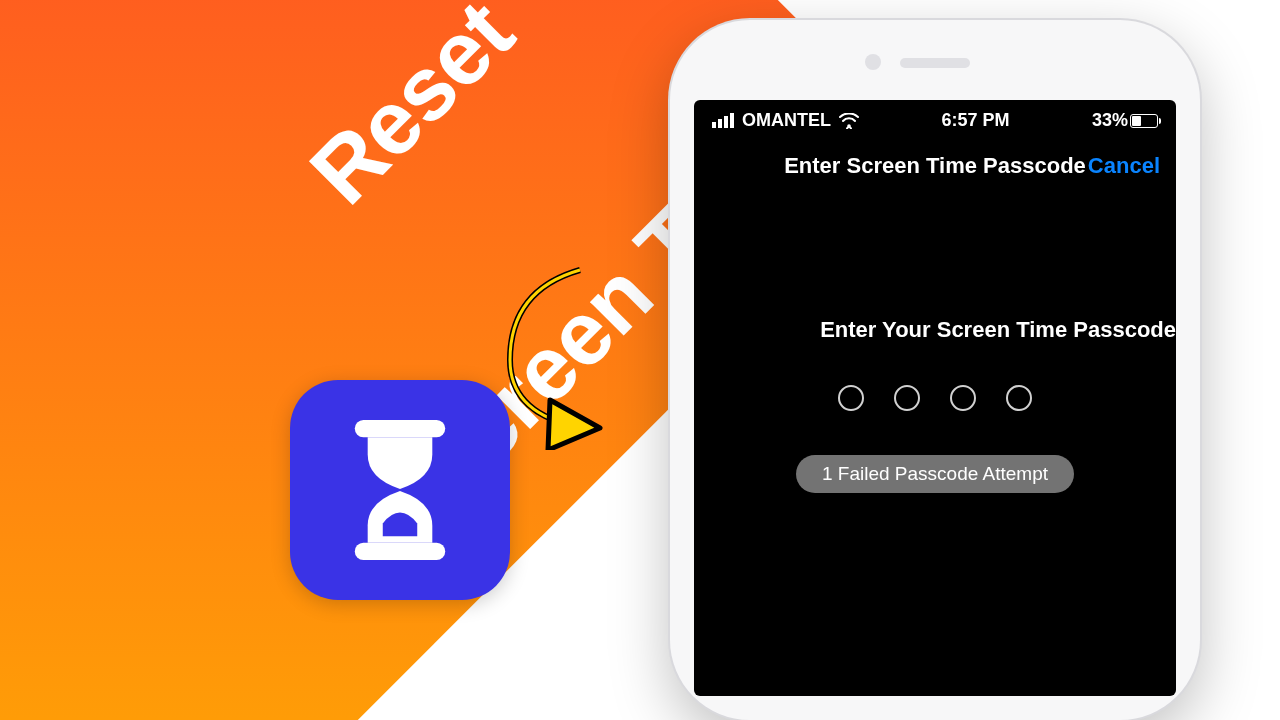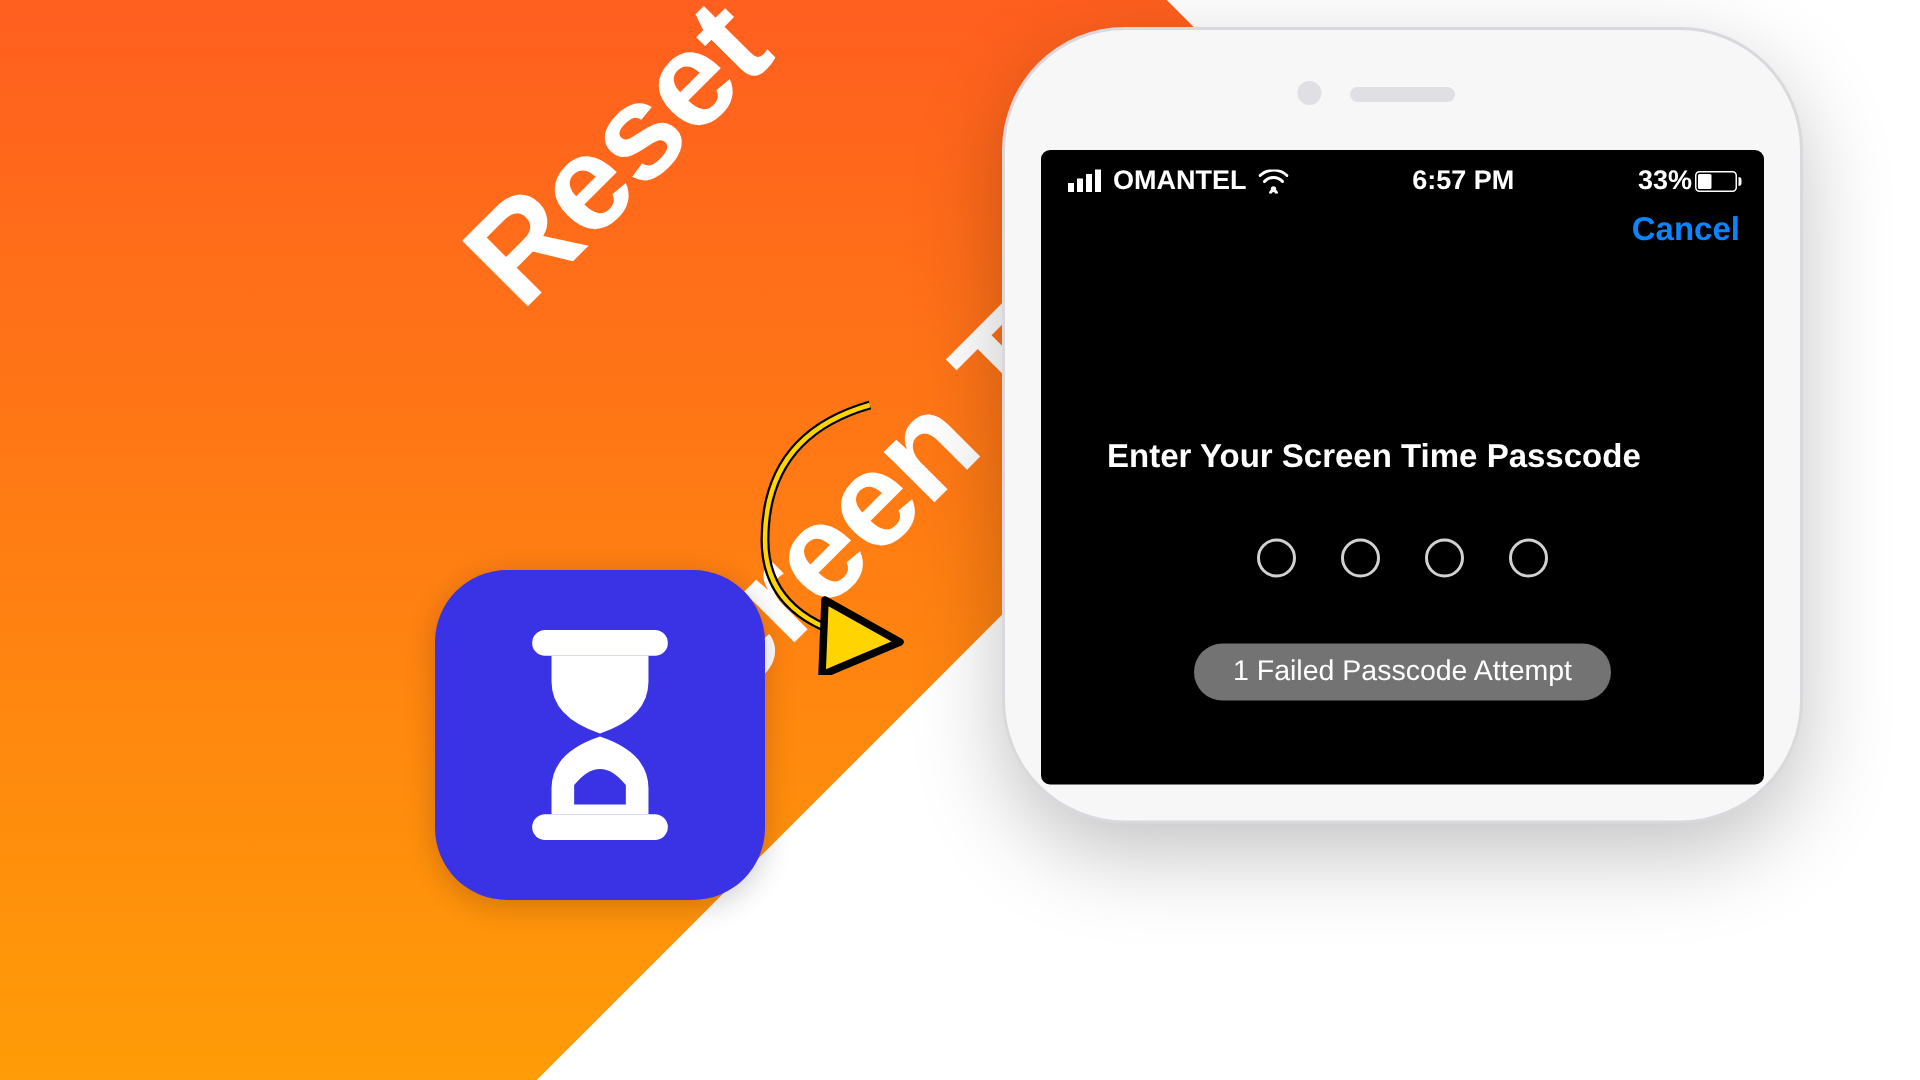--- a/index.html
+++ b/index.html
@@ -47,21 +47,21 @@
 .hourglass-svg{width:110px;height:140px;}
 .arrow{
   position:absolute;
   left:480px;top:250px;
   width:180px;height:200px;
   z-index:5;
 }
 .phone-frame{
   position:absolute;
   right:80px;top:20px;
-  width:530px;height:527px;
+  width:530px;height:700px;
   z-index:6;
 }
 .phone-body{
   width:100%;height:100%;
   background:#f7f7f8;
   border-radius:80px;
   box-shadow:0 0 0 2px #d9d9dd,0 20px 60px rgba(0,0,0,.25);
   position:relative;
   padding:80px 24px 24px 24px;
 }
@@ -113,24 +113,23 @@
   display:flex;align-items:center;justify-content:center;
   position:relative;
   padding:16px 16px 18px 16px;
 }
 .nav-title{font-size:22px;font-weight:700;}
 .cancel-btn{
   position:absolute;right:16px;
   color:#0a84ff;font-size:22px;font-weight:700;
 }
 .prompt{
-  text-align:left;
+  text-align:right;
   font-size:22px;font-weight:600;
   margin-top:120px;
-  margin-left:44px;
 }
 .dots{
   display:flex;justify-content:center;gap:30px;
   margin-top:42px;
 }
 .dot{
   width:26px;height:26px;border:2px solid #d1d1d1;border-radius:50%;
 }
 .error-pill{
   margin:44px auto 0 auto;
@@ -193,20 +192,21 @@
         <div>6:57 PM</div>
         <div class="status-right">
           <span>33%</span>
           <span class="battery">
             <span class="battery-fill" style="width:33%"></span>
           </span>
         </div>
       </div>
 
       <div class="nav-row">
+        <div class="nav-title">Enter Screen Time Passcode</div>
         <div class="cancel-btn">Cancel</div>
       </div>
 
       <div class="prompt">Enter Your Screen Time Passcode</div>
 
       <div class="dots">
         <div class="dot"></div>
         <div class="dot"></div>
         <div class="dot"></div>
         <div class="dot"></div>

